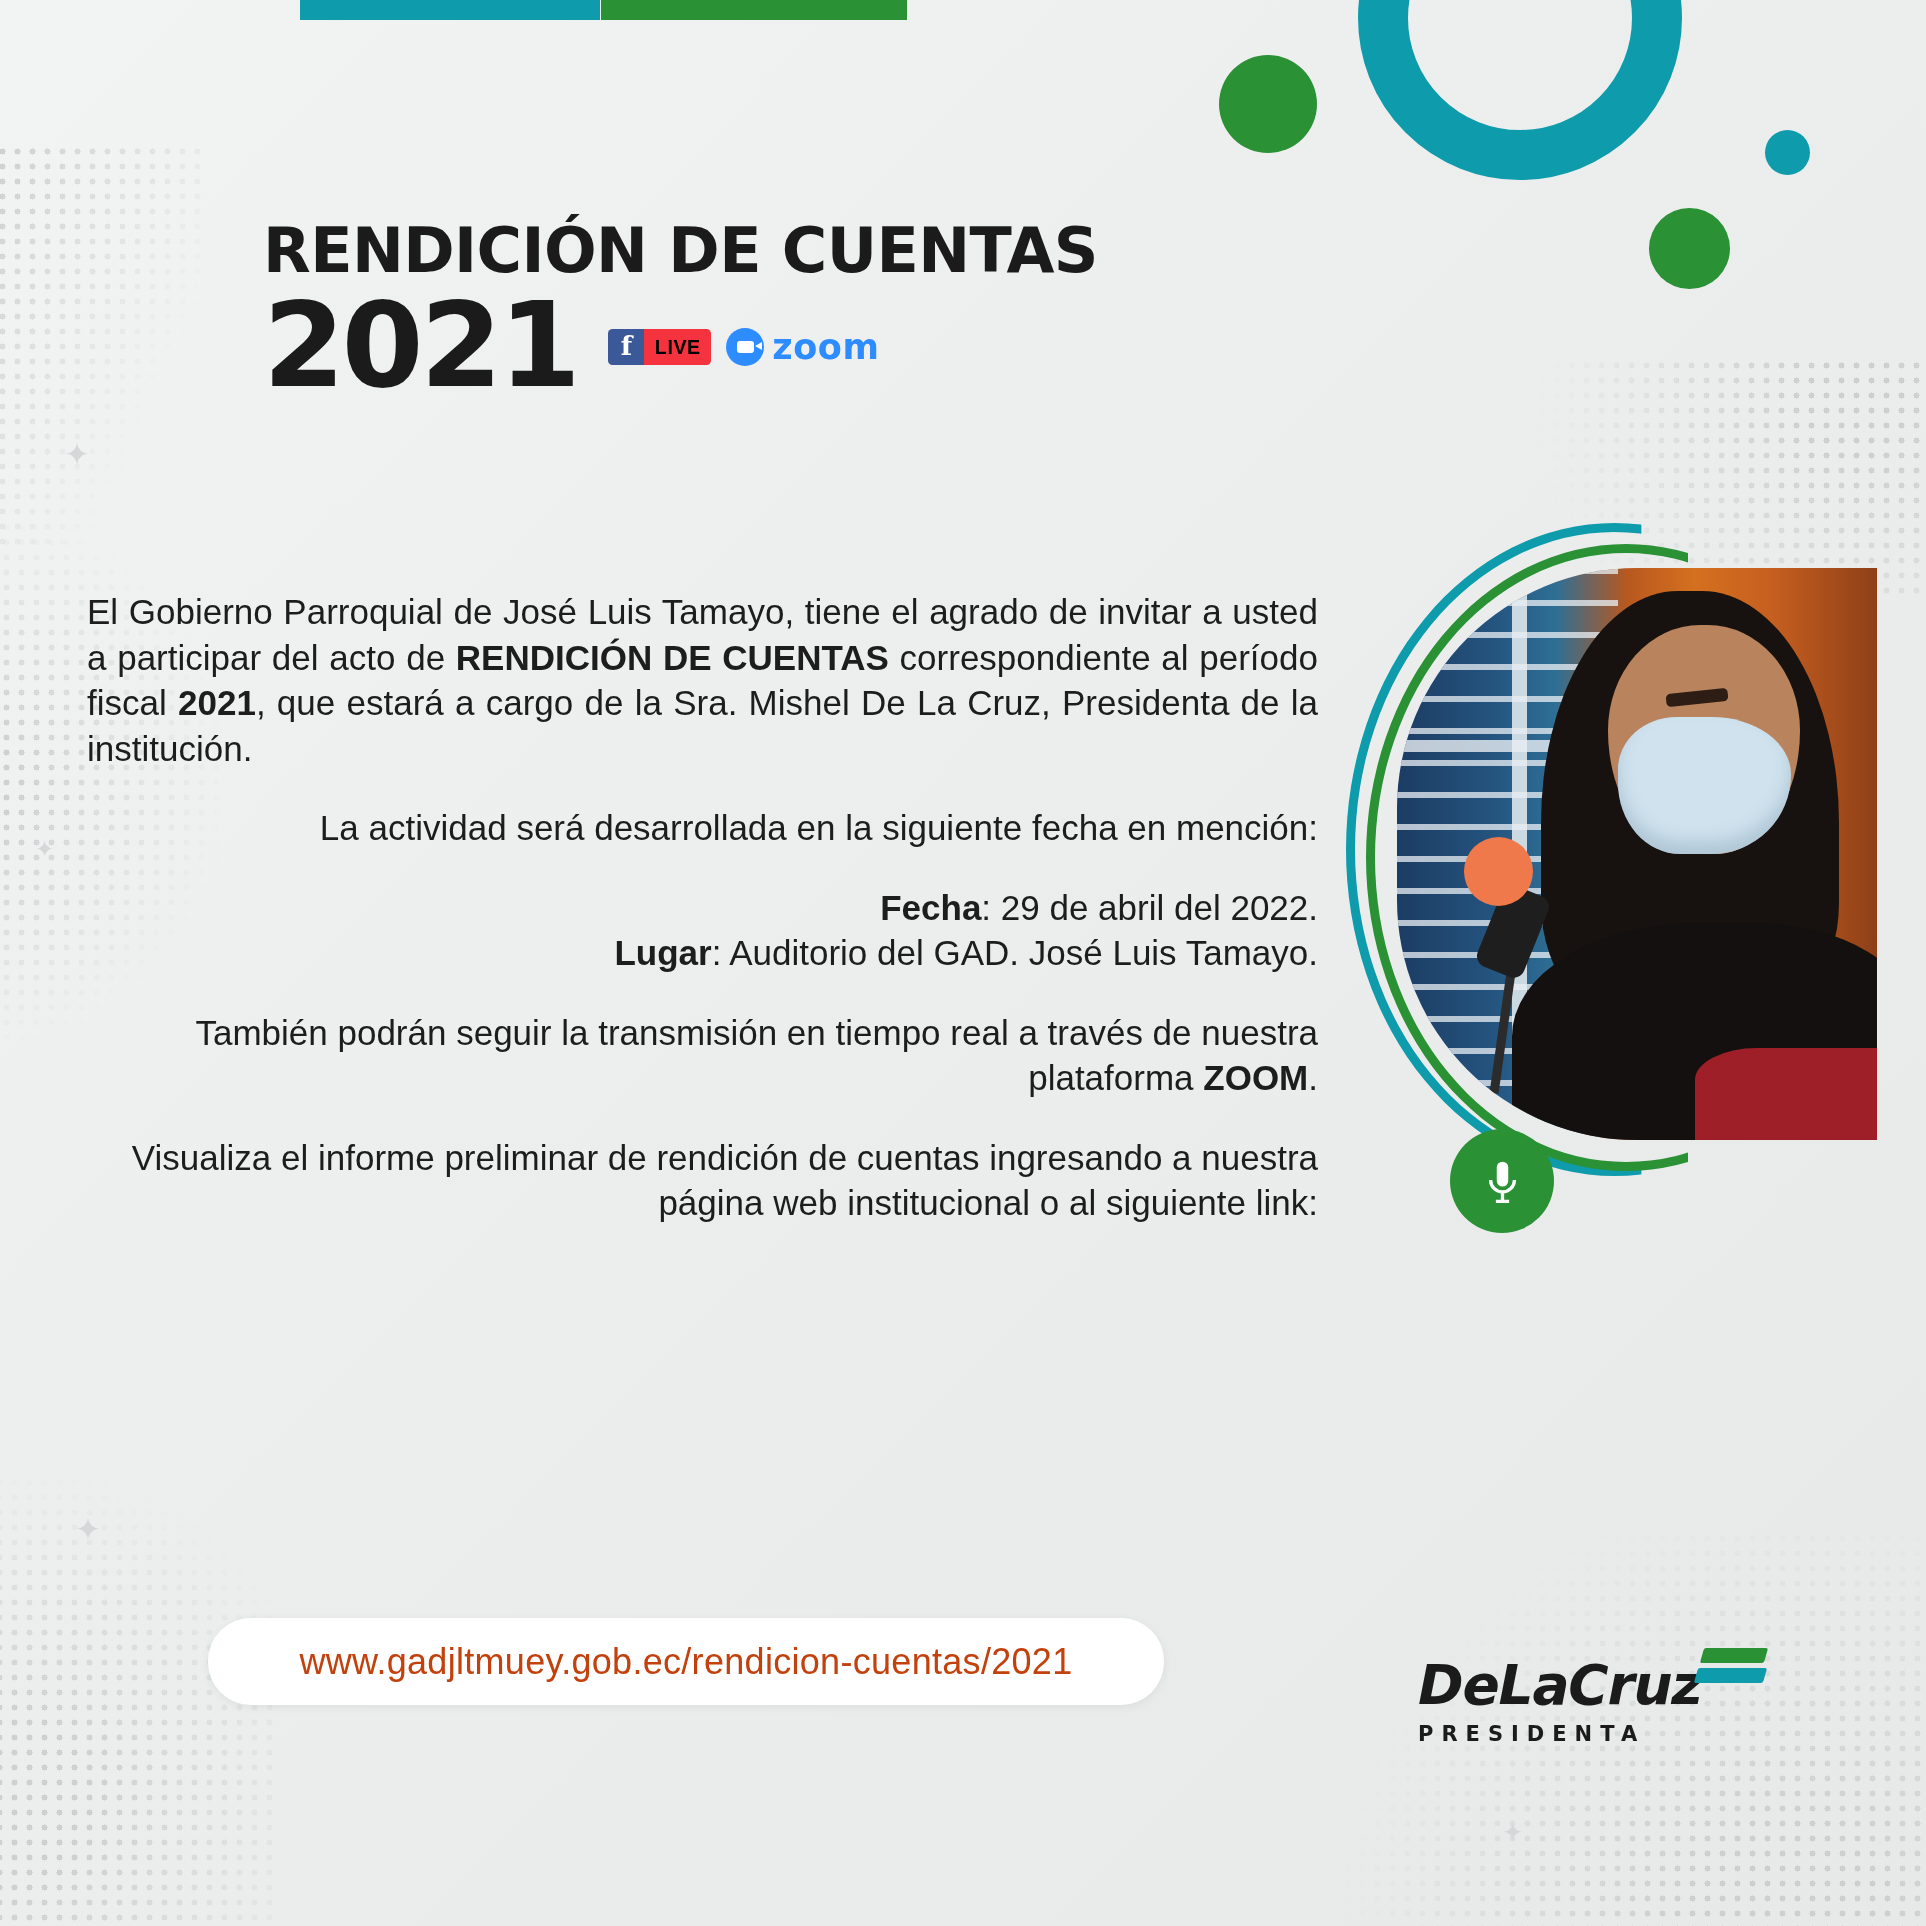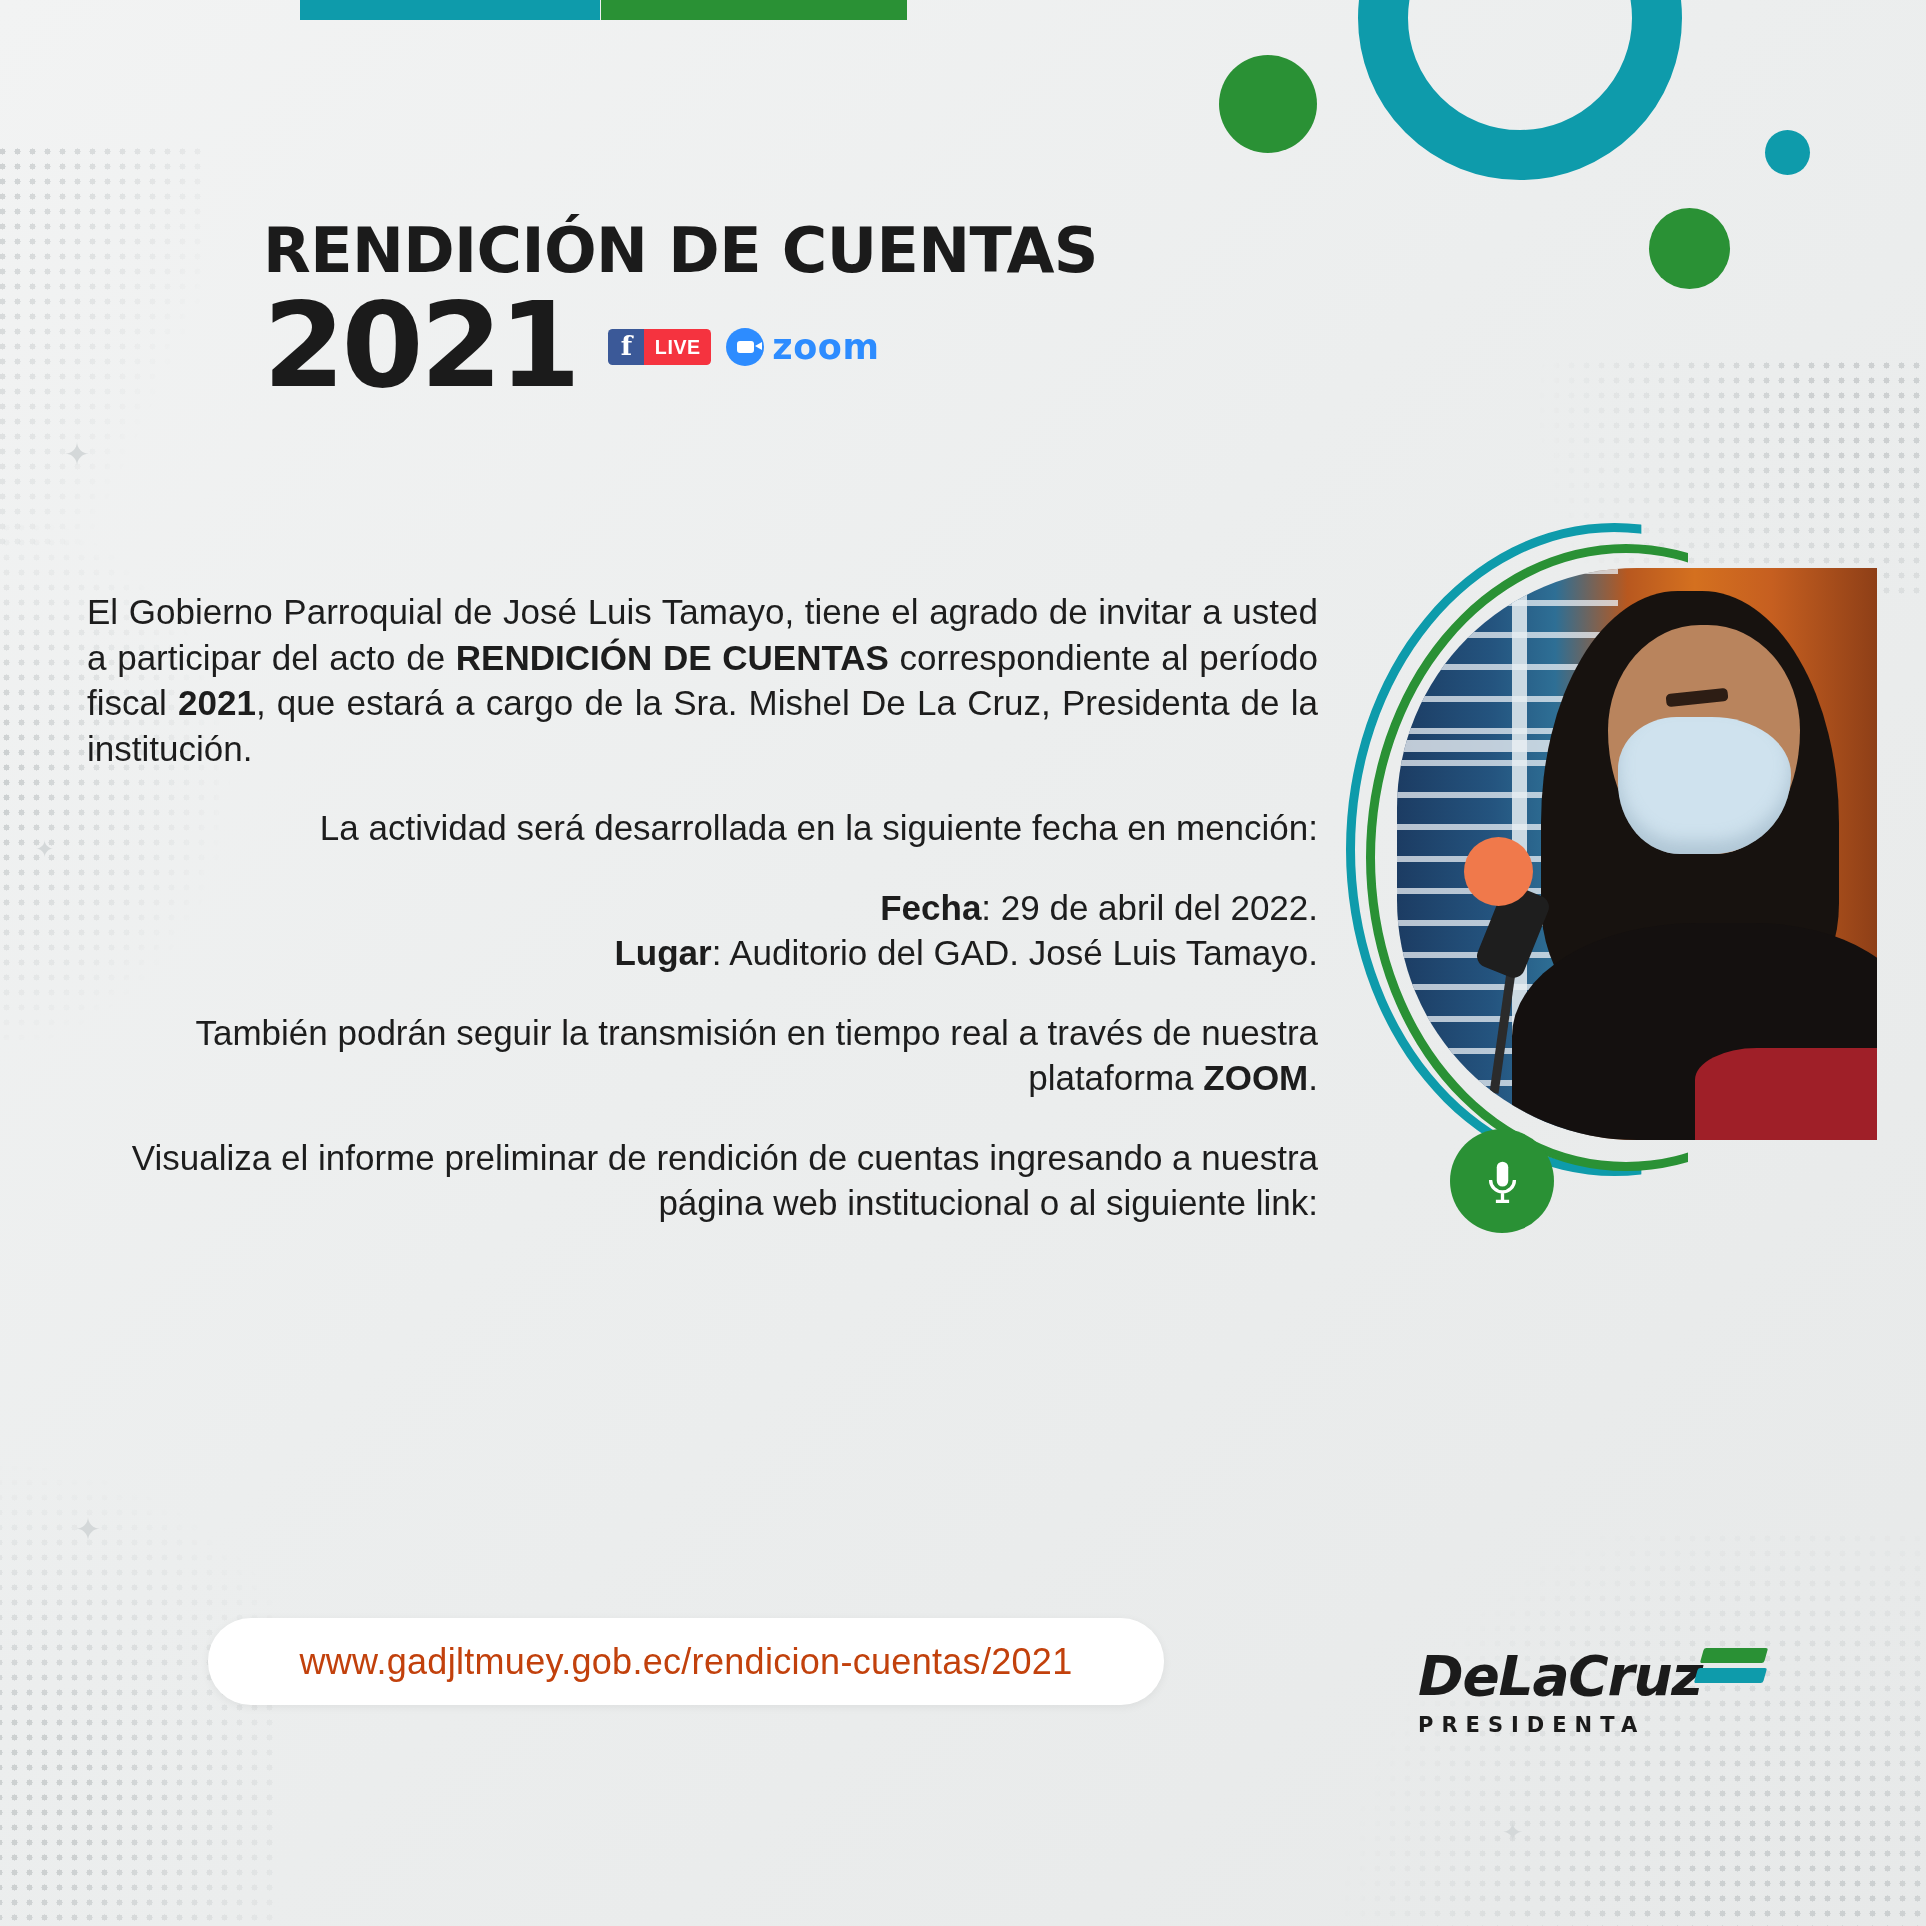--- a/index.html
+++ b/index.html
@@ -143,21 +143,21 @@
     align-items: center;
     justify-content: center;
     line-height: 1;
     padding-bottom: 2.3px;
     box-sizing: border-box;
   }
   .live-tag {
     height: 36px;
     background: #f5333f;
     border-radius: 0 4.6px 4.6px 0;
-    color: #ffffff;
+    color: #000000;
     font-family: "Liberation Sans", sans-serif;
     font-weight: bold;
     font-size: 19.6px;
     letter-spacing: 0.6px;
     display: flex;
     align-items: center;
     padding: 0 10.4px;
     box-sizing: border-box;
   }
   .zoom-badge {
@@ -384,21 +384,21 @@
     font-style: italic;
     letter-spacing: -1.2px;
     line-height: .98;
   }
   .logo .l2 {
     font-size: 55px;
     font-weight: bold;
     font-style: italic;
     letter-spacing: -1.2px;
     line-height: .98;
-    margin-top: 6px;
+    margin-top: 15px;
   }
   .logo .l3 {
     font-size: 21px;
     font-weight: bold;
     letter-spacing: 8px;
     margin-top: 9.2px;
     color: #1b1b1b;
   }
   .logo-swoosh {
     position: absolute;

